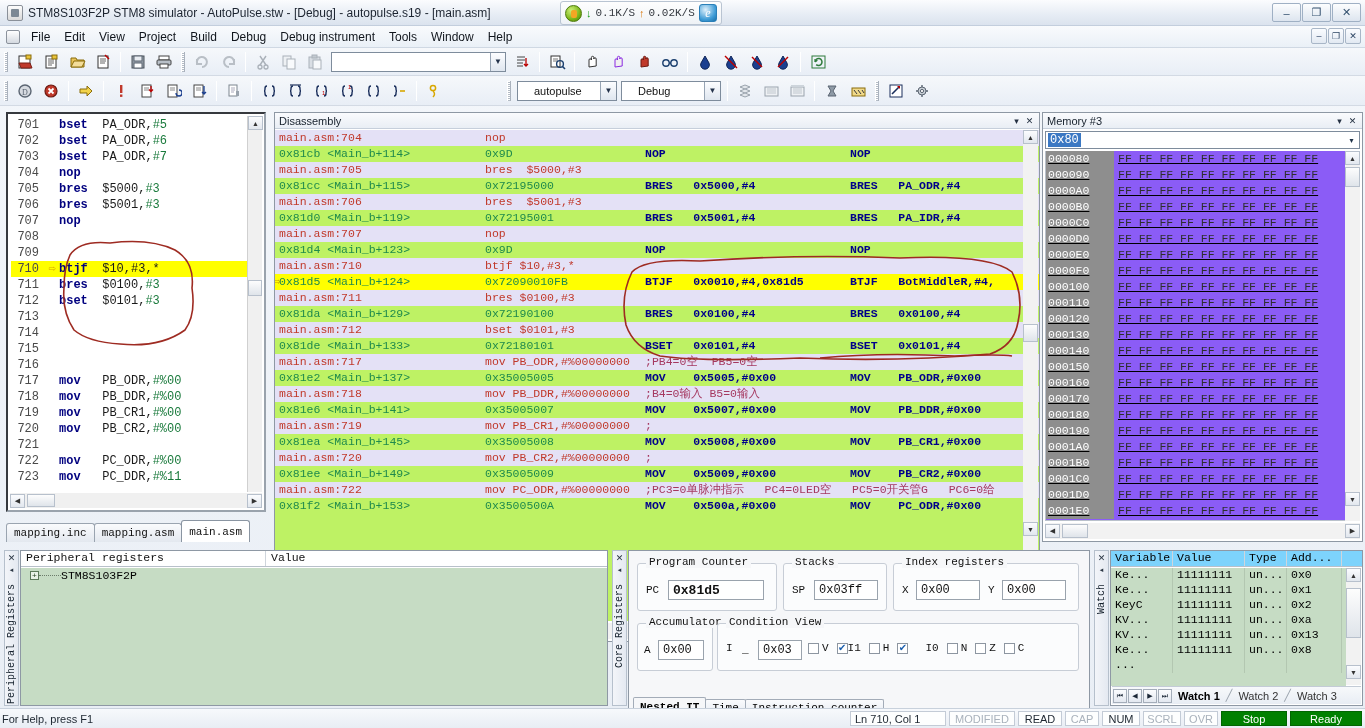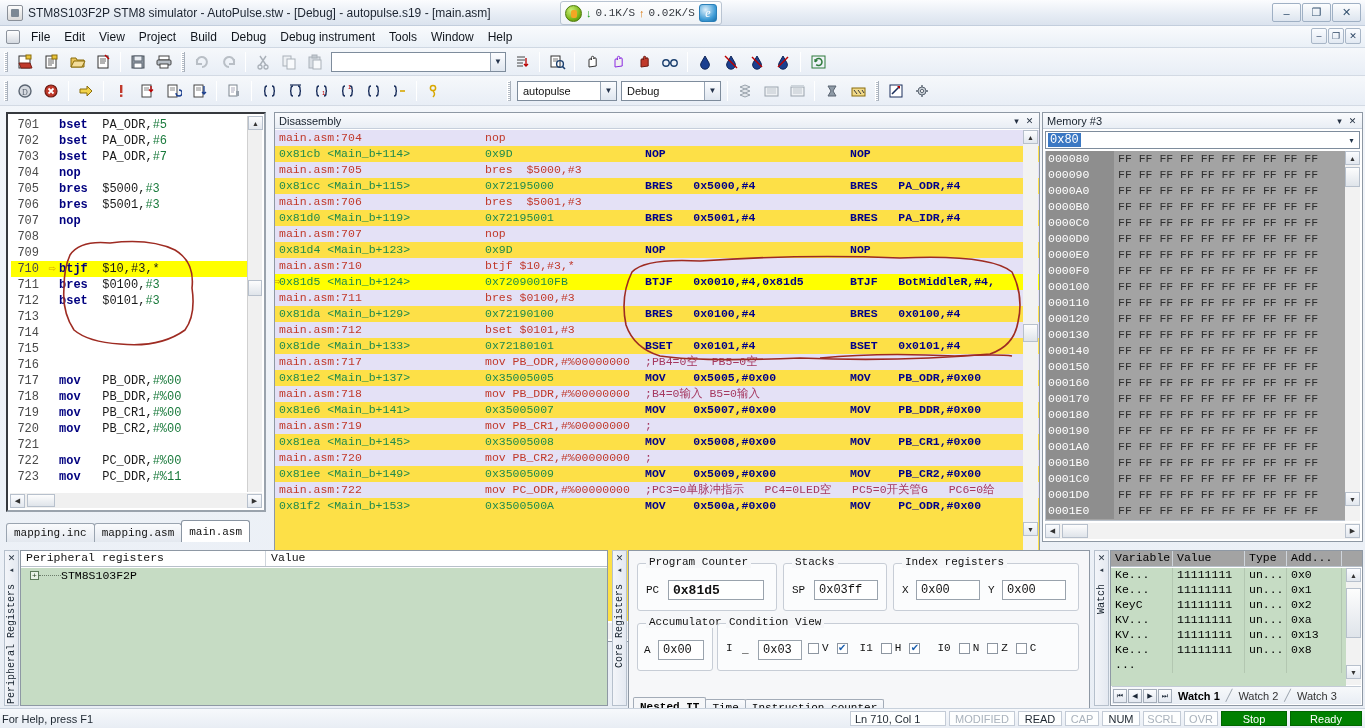--- a/index.html
+++ b/index.html
@@ -116,21 +116,21 @@
   }
   .tsep { width:1px;height:20px;background:#b9c2cd;margin:0 4px; border-right:1px solid #fff;}
   .combo-blank{
     width:175px;height:20px;background:#fff;border:1px solid #7e8c9c;
     display:flex;align-items:center;justify-content:flex-end; margin:0 3px;
   }
   .combo-blank .arr{ width:15px;height:18px;display:flex;align-items:center;justify-content:center;
     background:linear-gradient(#fcfdff,#dfe6ef);border-left:1px solid #97a4b4;font-size:8px;color:#23324a;}
   .combo {
     height:20px; background:#fff; border:1px solid #7e8c9c;
-    display:flex;align-items:center; margin:0 2px; padding-left:5px;
+    display:flex;align-items:center; margin:0 2px; padding-left:16px;
     font-size:11px; color:#111; position:relative;
   }
   .combo .arr{ position:absolute; right:0; top:0; bottom:0; width:16px;
     background:linear-gradient(#fcfdff,#dfe6ef);border-left:1px solid #97a4b4;
     display:flex;align-items:center;justify-content:center;font-size:8px;color:#23324a;}
 
   
   .editor {
     position:absolute; left:6px; top:112px; width:260px; height:400px;
     background:#fff; border:2px inset #9aa3ad; border-top-color:#7f8792; border-left-color:#7f8792;
@@ -183,21 +183,21 @@
     position:absolute; left:274px; top:112px; width:766px; height:530px;
     background:#fff; border:1px solid #8e98a4;
   }
   .panel-title {
     height:16px; background:linear-gradient(#fafbfd,#e9eef5);
     border-bottom:1px solid #c6cfdb; display:flex; align-items:center;
     padding-left:4px; font-size:11px; color:#16202c;
   }
   .panel-title .spacer{flex:1}
   .pt-btn{width:13px;height:13px;display:flex;align-items:center;justify-content:center;font-size:9px;color:#243142;}
-  .dis-body{ position:absolute; left:0; top:17px; right:0; bottom:20px; overflow:hidden; background:#fde047;}
+  .dis-body{ position:absolute; left:0; top:17px; right:0; bottom:20px; overflow:hidden; background:#bef264;}
   .dis-line{
     height:16px; line-height:16px; font-family:"Liberation Mono", monospace;
     font-size:11.5px; white-space:pre; position:relative; padding-left:4px;
   }
   .dis-src { background:#e4e1f6; color:#c0392b; }
   .dis-src .cmt { color:#a53860; }
   .dis-code { color:#1f8a4c; }
   .dis-code .mn { color:#00008b; font-weight:bold; }
   .dis-hl { background:#ffff00; }
   .col-a{ position:absolute; left:4px; }
@@ -220,22 +220,22 @@
   }
   .mem-addrbar{
     position:absolute; left:2px; top:18px; right:2px; height:18px;
     background:#fff; border:1px solid #7e8c9c; display:flex; align-items:center;
   }
   .mem-addrval{
     background:#3b78c3; color:#fff; font-family:"Liberation Mono", monospace;
     font-size:12px; padding:0 2px; margin-left:2px;
   }
   .mem-addrbar .arr{ margin-left:auto; width:15px; text-align:center; font-size:8px; color:#203349;}
-  .mem-body{ position:absolute; left:2px; top:38px; right:2px; bottom:20px; overflow:hidden; background:#a3a3a3;
-    border:1px solid #b9c1cb; border-top:none;}
+  .mem-body{ position:absolute; left:2px; top:38px; right:2px; bottom:20px; overflow:hidden; background:#8b5cf6;
+    border:1px solid #b9c1cb; border-top:none;text-decoration:underline;}
   .mem-row{ height:16px; line-height:16px; display:flex; font-family:"Liberation Mono", monospace; font-size:11.5px;}
   .mem-addr{ width:68px; background:#8e8e8e; color:#fff; padding-left:2px; letter-spacing:0px;}
   .mem-cells{ padding-left:4px; color:#2e2e2e; white-space:pre;}
   .mem-scroll-v{ position:absolute; right:2px; top:38px; width:15px; bottom:20px; background:#f2f2f2;}
   .mem-scroll-h{ position:absolute; left:2px; right:2px; bottom:2px; height:16px; background:#f2f2f2;
     display:flex;align-items:center;}
 
   
   .vtabstrip{
     position:absolute; width:15px;
@@ -303,21 +303,21 @@
   }
   .ctab.active{ background:#f6f7f9; height:18px; font-weight:bold;}
 
   
   .watch {
     position:absolute; left:1094px; top:550px; width:269px; height:156px;
     border:1px solid #8e98a4; background:#fff;
   }
   .w-head{
     height:16px; display:flex; font-family:"Liberation Mono", monospace; font-size:11.5px;
-    border-bottom:1px solid #b8c0ca; background:#a3a3a3;
+    border-bottom:1px solid #b8c0ca; background:#7dd3fc;
   }
   .w-head div{ border-right:1px solid #cfd5dc; padding-left:4px; }
   .w-row{ height:15px; display:flex; font-family:"Liberation Mono", monospace; font-size:11.5px; background:#c6dcc4;}
   .w-row div{ border-right:1px solid #b3c7b1; padding-left:4px; overflow:hidden; white-space:nowrap;}
   .wc1{width:62px}.wc2{width:72px}.wc3{width:42px}.wc4{width:55px}
   .w-scroll{ position:absolute; right:1px; top:17px; width:15px; bottom:20px; background:#f2f2f2;}
   .w-tabs{
     position:absolute; left:1px; right:1px; bottom:1px; height:18px;
     display:flex; align-items:center; background:linear-gradient(#f7f9fb,#e8edf4);
     border-top:1px solid #c3cbd6;
@@ -971,21 +971,21 @@
     <div class="grp" style="left:88px; top:72px; width:362px; height:48px;">
       <span class="grp-lbl">Condition View</span>
       <span class="fld-lbl" style="position:absolute;left:8px;top:18px;">I</span>
       <span class="fld-lbl" style="position:absolute;left:24px;top:20px;">_</span>
       <div class="fld" style="position:absolute;left:40px;top:16px;width:44px;height:20px;">0x03</div>
       <div id="flag-list" style="position:absolute;left:90px;top:18px;display:flex;gap:8px;align-items:center;">
           <div style="display: flex; align-items: center; gap: 3px;">
             <span class="cbx"></span>
             <span class="fld-lbl">V</span>
           </div>
-          <div style="display: flex; align-items: center; gap: 12px;">
+          <div style="display: flex; align-items: center; gap: 0;">
             <span class="cbx on"></span>
             <span class="fld-lbl">I1</span>
           </div>
           <div style="display: flex; align-items: center; gap: 3px;">
             <span class="cbx"></span>
             <span class="fld-lbl">H</span>
           </div>
           <div style="display: flex; align-items: center; gap: 17px;">
             <span class="cbx on"></span>
             <span class="fld-lbl">I0</span>

